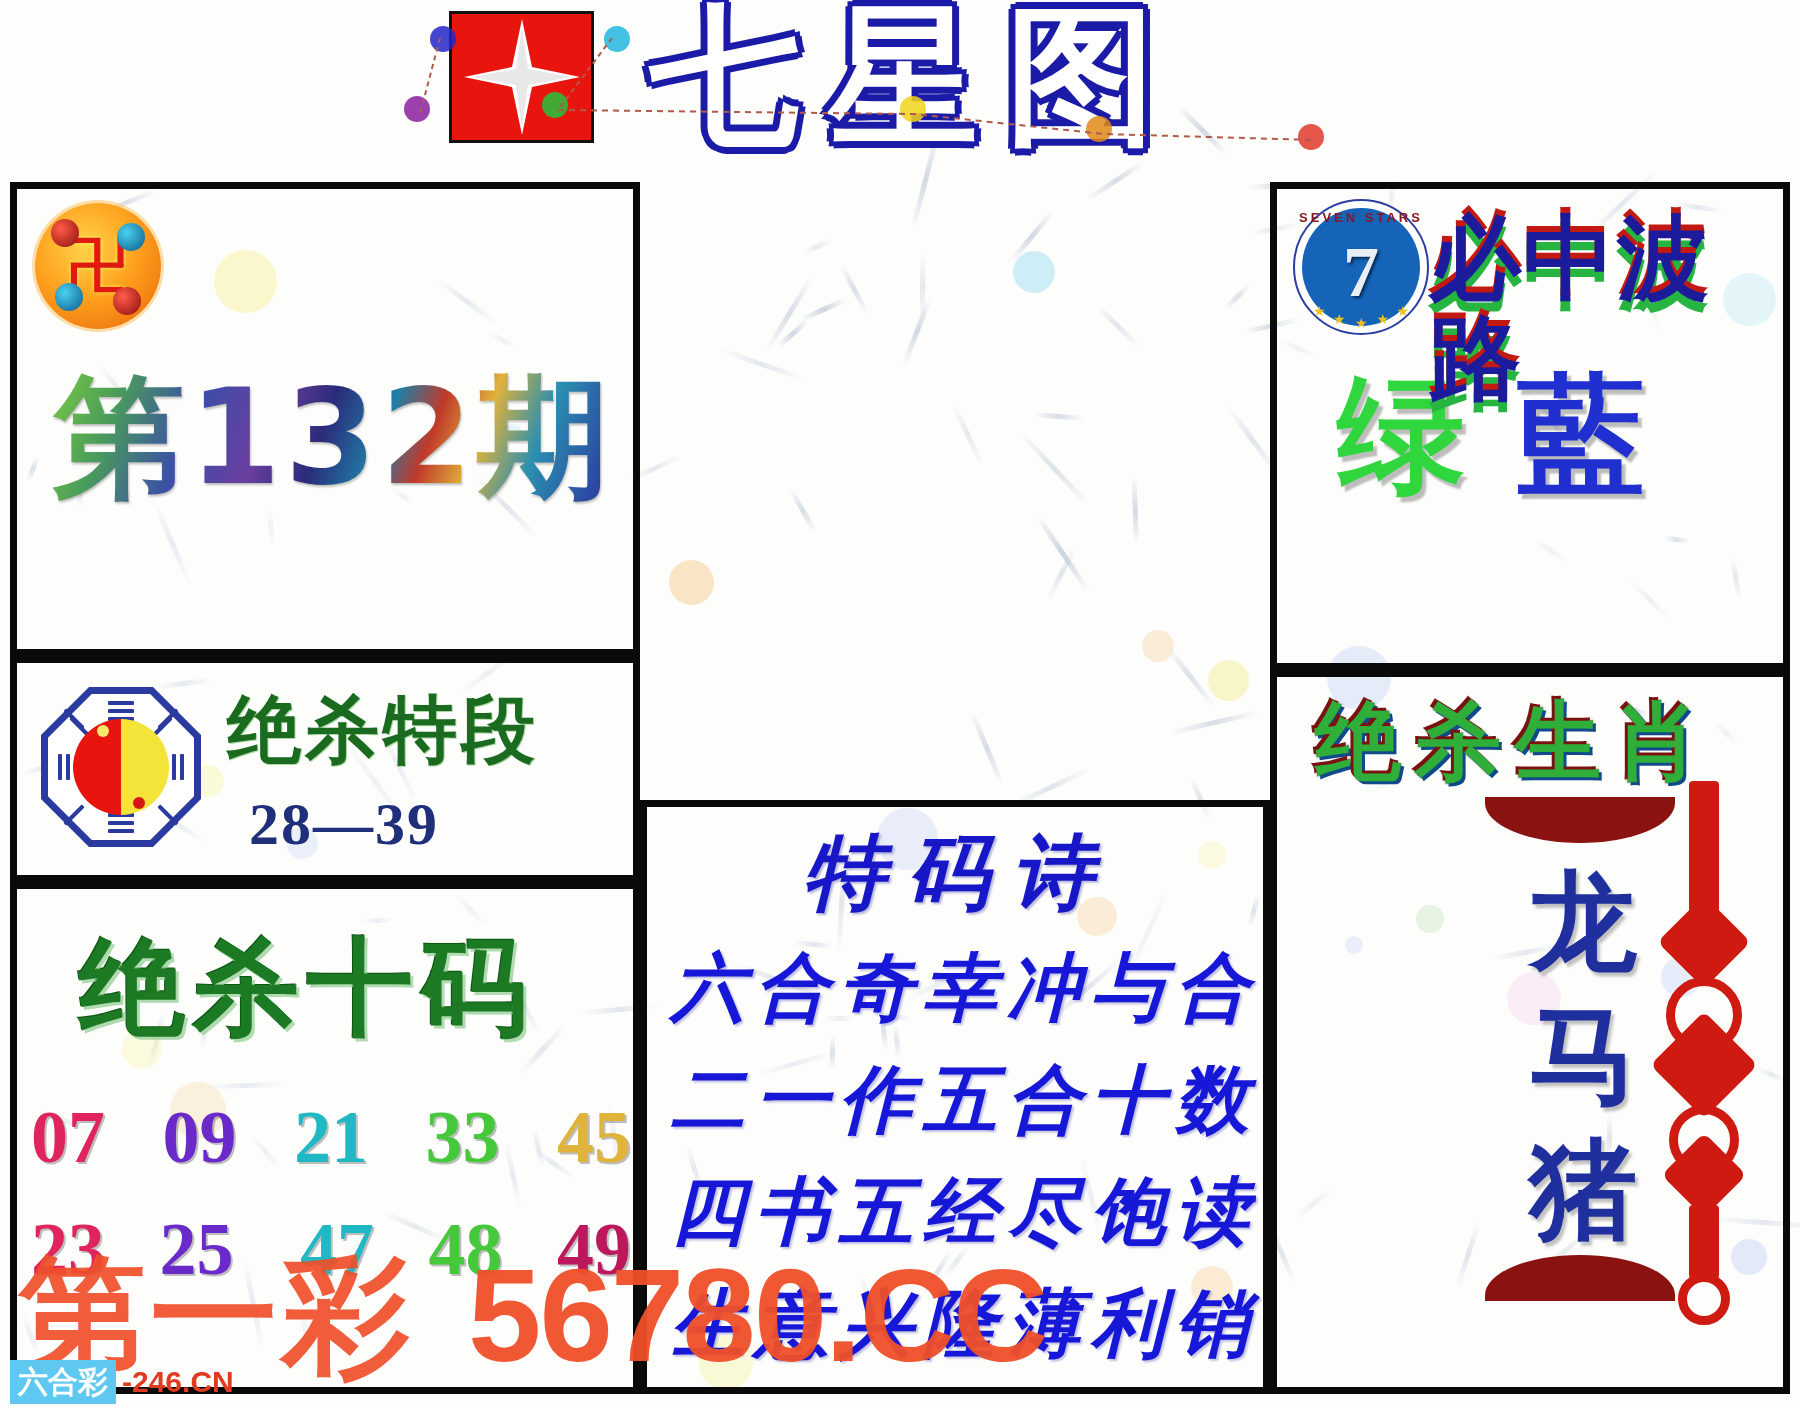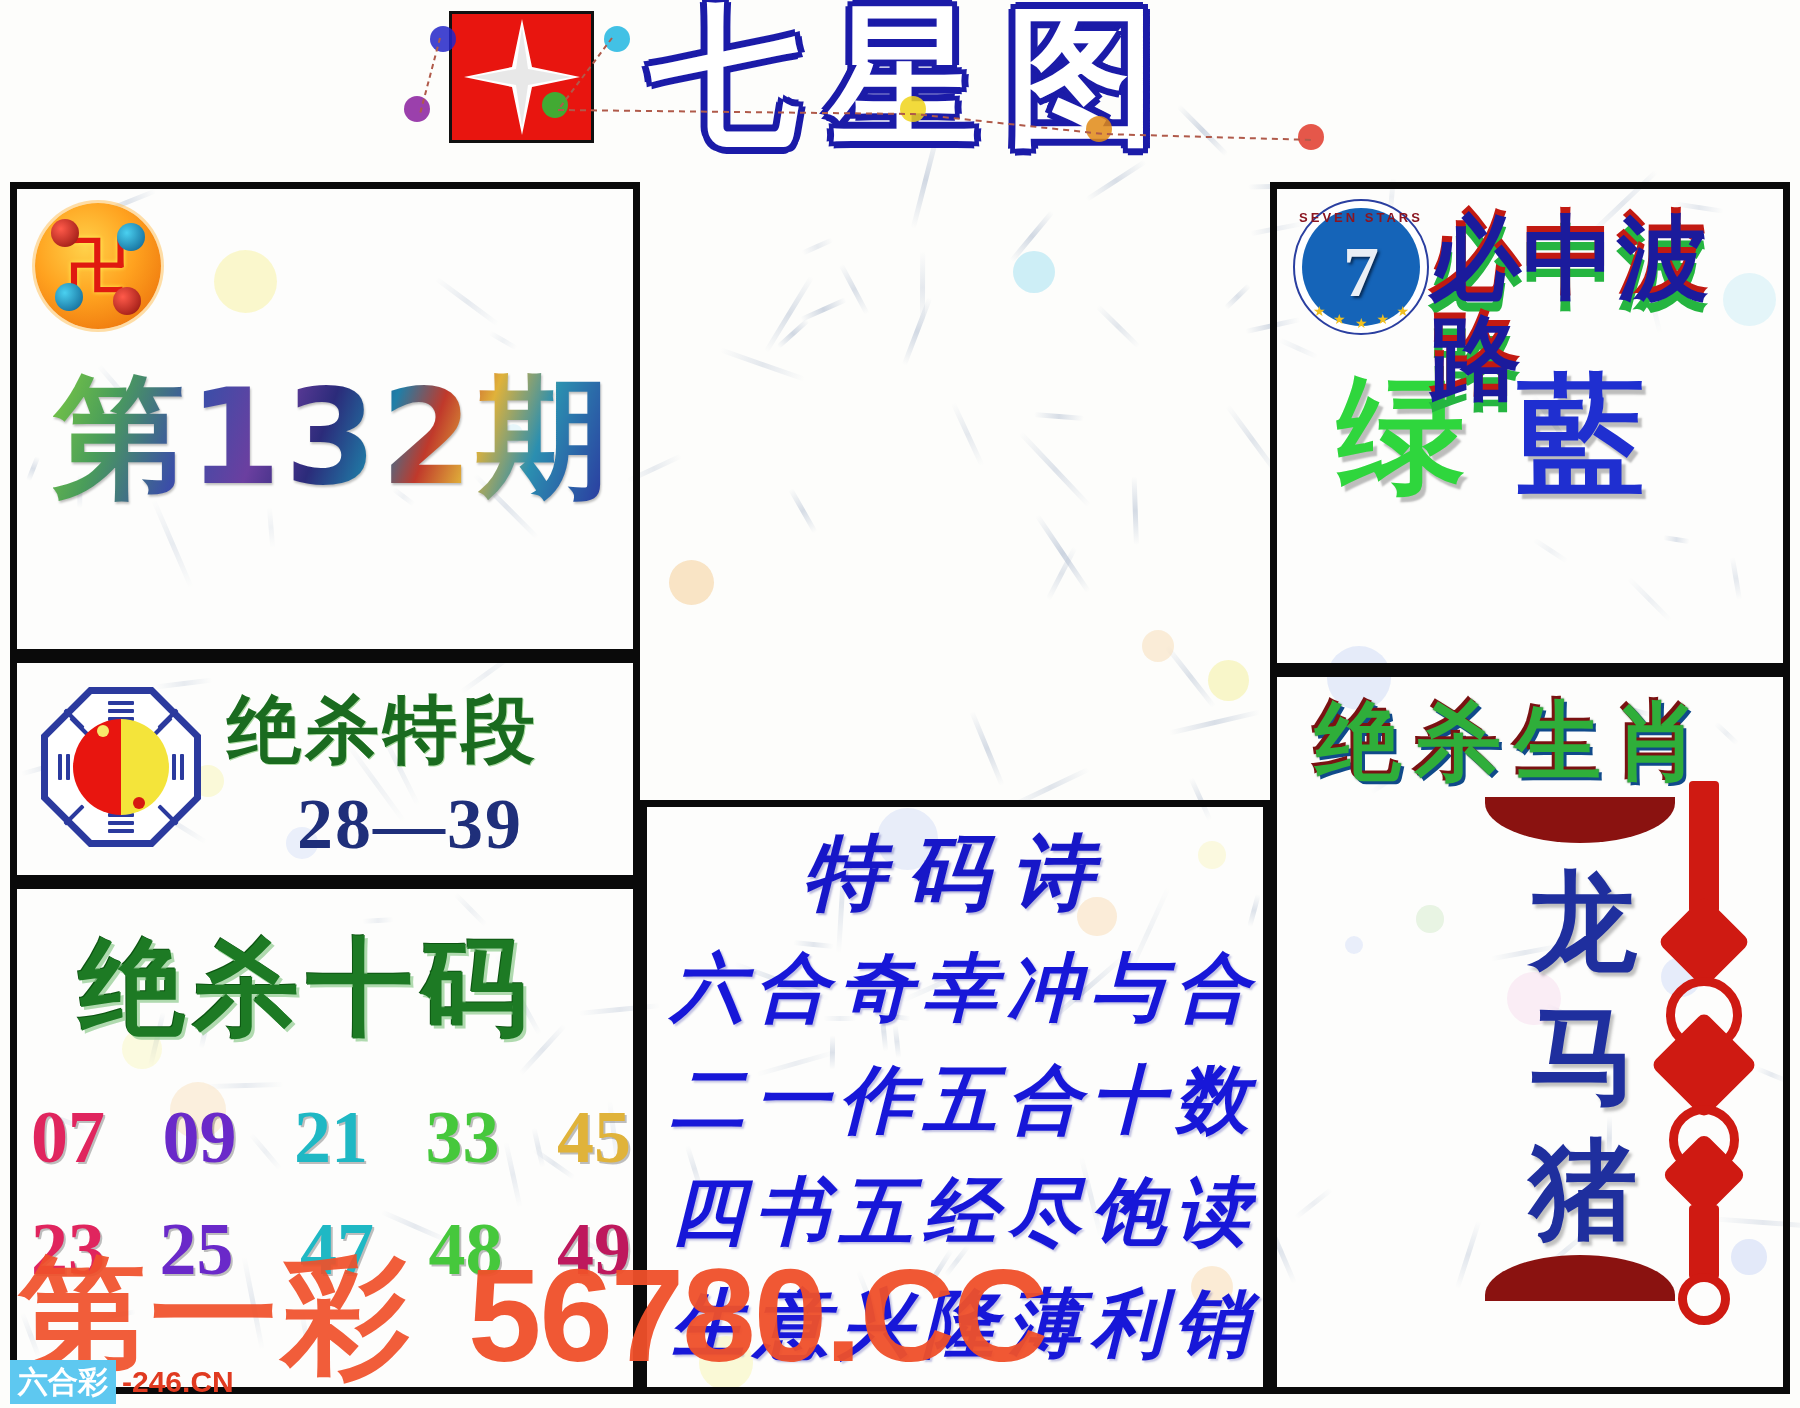--- a/index.html
+++ b/index.html
@@ -61,22 +61,22 @@
   #bagua{position:absolute;left:24px;top:24px;width:160px;height:160px;}
   #bagua .octb{position:absolute;inset:0;background:#2b3a9e;clip-path:polygon(30% 0,70% 0,100% 30%,100% 70%,70% 100%,30% 100%,0 70%,0 30%);}
   #bagua .octw{position:absolute;inset:7px;background:#fff;clip-path:polygon(30% 0,70% 0,100% 30%,100% 70%,70% 100%,30% 100%,0 70%,0 30%);}
   #bagua .yy{position:absolute;left:32px;top:32px;width:96px;height:96px;border-radius:50%;
     background:linear-gradient(90deg,#e8150f 0 50%,#f4e43a 50% 100%);}
   #bagua .yy::before{content:"";position:absolute;left:24px;top:6px;width:12px;height:12px;border-radius:50%;background:#f7e96a;}
   #bagua .yy::after{content:"";position:absolute;right:24px;bottom:6px;width:12px;height:12px;border-radius:50%;background:#d61810;}
   .tri{position:absolute;width:26px;height:4px;background:#2b3a9e;border-radius:1px;}
   #range-title{position:absolute;left:210px;top:26px;font-size:74px;line-height:80px;color:#1a6b1f;letter-spacing:4px;
     text-shadow:1px 1px 0 #a9d8a0;}
-  #range-nums{position:absolute;left:232px;top:118px;font-size:72px;line-height:86px;color:#1f2f7a;letter-spacing:2px;
-    font-family:"Liberation Serif",serif;font-weight:bold;margin-left:48px;}
+  #range-nums{position:absolute;left:232px;top:118px;font-size:60px;line-height:86px;color:#1f2f7a;letter-spacing:2px;
+    font-family:"Liberation Serif",serif;font-weight:bold;}
 
   
   #tk-title{position:absolute;left:62px;top:44px;font-size:106px;line-height:110px;letter-spacing:8px;
     color:#1d7a24;text-shadow:3px 3px 0 rgba(150,205,150,.75), -1px -1px 0 #0d5512;}
   .numrow{position:absolute;left:14px;width:600px;display:flex;justify-content:space-between;
     font-family:"Liberation Serif",serif;font-weight:bold;font-size:74px;line-height:80px;}
   #numrow1{top:208px;}
   #numrow2{top:320px;}
   .numrow span{text-shadow:2px 2px 0 rgba(0,0,0,.25);}
 

